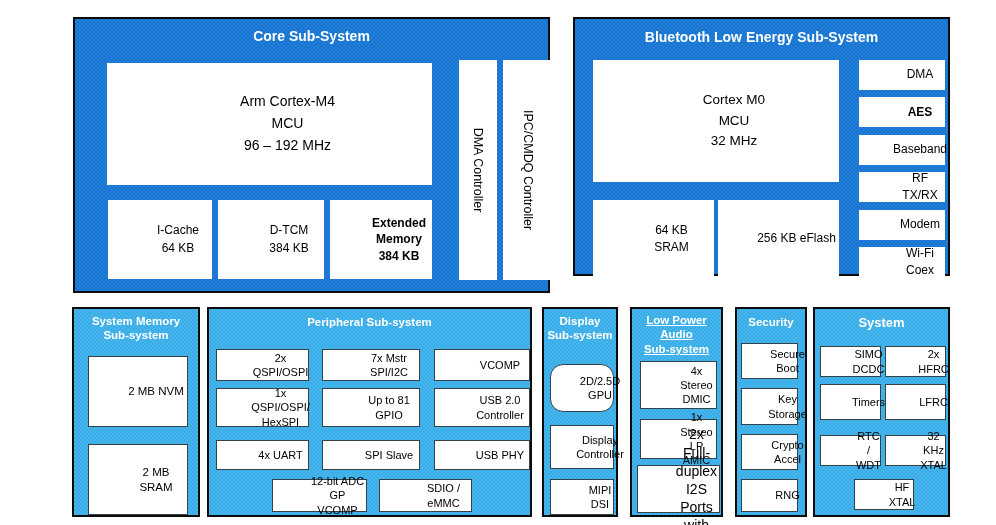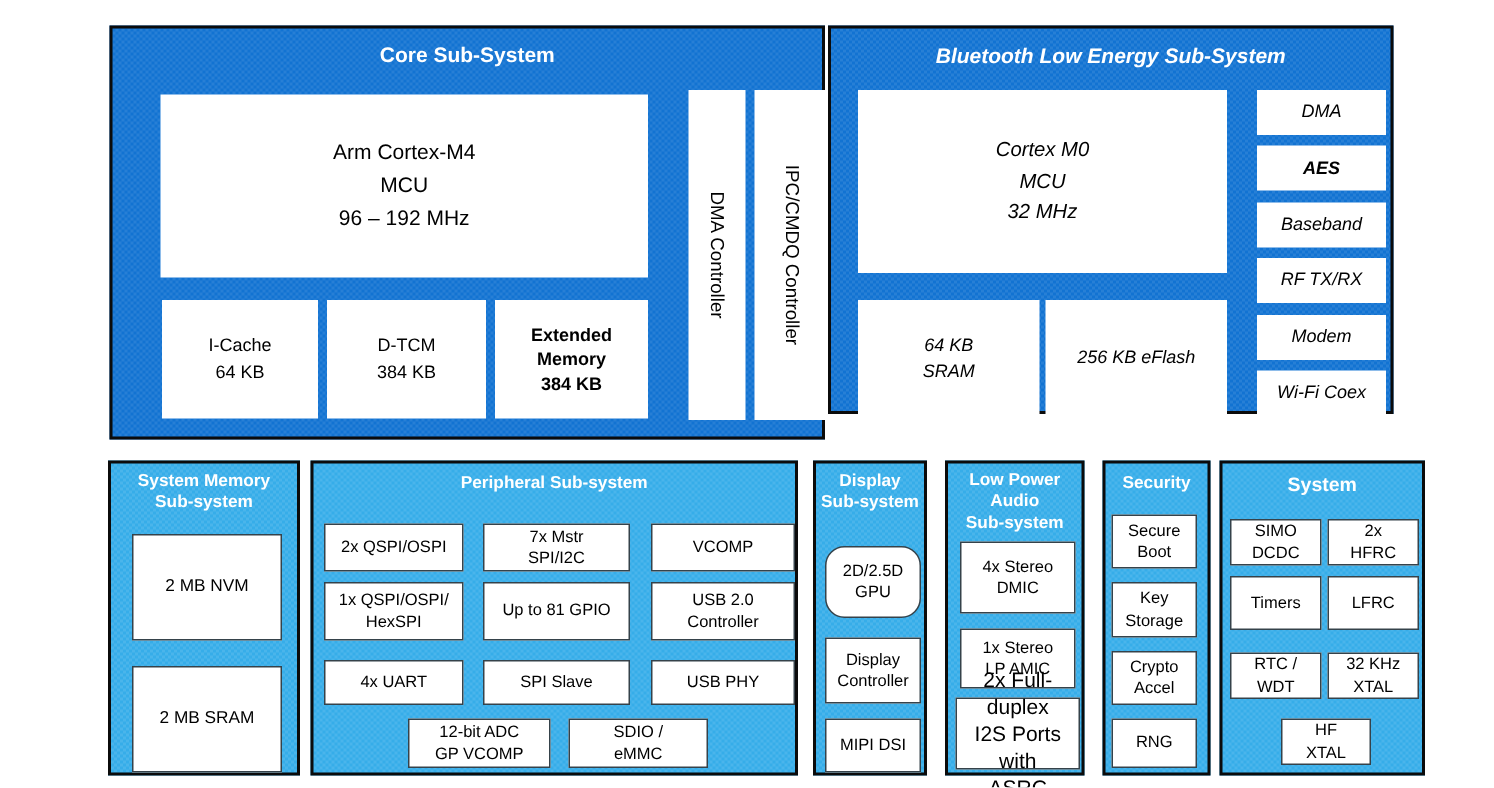--- a/index.html
+++ b/index.html
@@ -25,41 +25,41 @@
       linear-gradient(45deg, rgba(255,255,255,.10) 25%, transparent 25%, transparent 75%, rgba(255,255,255,.10) 75%);
     background-position:0 0, 2px 2px;
   }
   .panel-title {
     position:absolute; left:0; width:100%; text-align:center;
     color:#ffffff; font-weight:bold; white-space:pre-line; line-height:1.25;
   }
   .wbox {
     position:absolute; box-sizing:border-box; background:#ffffff;
     display:flex; align-items:center; justify-content:center;
-    text-align:center; white-space:pre-line; line-height:1.45; font-size:12px;
+    text-align:center; white-space:pre-line; line-height:1.45; font-size:12px;padding-left:36px;
   }
   .light .wbox { border:1px solid #35424a; font-size:11px; line-height:1.3; }
   .bold { font-weight:bold; }
   
   #core { left:73px; top:17px; width:477px; height:276px; }
   #core .panel-title { top:9px; font-size:14px; }
   #core .cpu   { left:32px;  top:44px;  width:325px; height:122px; font-size:14px; line-height:1.55; }
   #core .icache{ left:33px;  top:181px; width:104px; height:79px; }
   #core .dtcm  { left:143px; top:181px; width:106px; height:79px; }
   #core .extmem{ left:255px; top:181px; width:102px; height:79px; line-height:1.35; }
   .vbox { position:absolute; background:#ffffff; }
   .vtext {
     position:absolute; top:50%; left:50%;
     transform:translate(-50%,-50%) rotate(90deg);
     white-space:nowrap; font-size:12.5px;
   }
   #core .vb1 { left:384px; top:41px; width:38px; height:220px; }
   #core .vb2 { left:428px; top:41px; width:49px; height:220px; }
   
-  #ble { left:552px; top:17px; width:377px; height:259px;font-style:italic; }
+  #ble { left:573px; top:17px; width:377px; height:259px; }
   #ble .panel-title { top:10px; font-size:14px; }
   #ble .cpu    { left:18px;  top:41px;  width:246px; height:122px; font-size:13.5px; line-height:1.55; }
   #ble .sram   { left:18px;  top:181px; width:121px; height:78px; }
   #ble .eflash { left:143px; top:181px; width:121px; height:78px; }
   .blecol {
     position:absolute; left:284px; top:41px; width:86px; height:217px;
     display:flex; flex-direction:column; justify-content:space-between;
   }
   .blecol .wbox { position:static; height:30px; flex:0 0 30px; }
   
@@ -79,21 +79,21 @@
   #peri .adc  { left:63px;  top:170px; width:95px; height:33px; }
   #peri .sdio { left:170px; top:170px; width:93px; height:33px; }
   
   #disp { left:542px; top:307px; width:76px; height:210px; }
   #disp .panel-title { top:5px; font-size:11.5px; }
   #disp .d0 { left:6px; top:55px;  width:64px; height:48px;border-radius:13px; }
   #disp .d1 { left:6px; top:116px; width:64px; height:44px; }
   #disp .d2 { left:6px; top:170px; width:64px; height:36px; }
   
   #audio { left:630px; top:307px; width:93px; height:210px; }
-  #audio .panel-title { top:4px; font-size:11.5px; }
+  #audio .panel-title { top:4px; font-size:11.5px;text-decoration:underline; }
   #audio .a0 { left:8px; top:52px;  width:77px; height:48px; }
   #audio .a1 { left:8px; top:110px; width:77px; height:40px; }
   #audio .a2 { left:5px; top:156px; width:83px; height:48px; font-size:14px; }
   
   #sec { left:735px; top:307px; width:72px; height:210px; }
   #sec .panel-title { top:6px; font-size:11.5px; }
   #sec .s0 { left:4px; top:34px;  width:57px; height:36px; }
   #sec .s1 { left:4px; top:79px;  width:57px; height:37px; }
   #sec .s2 { left:4px; top:125px; width:57px; height:36px; }
   #sec .s3 { left:4px; top:170px; width:57px; height:33px; }

